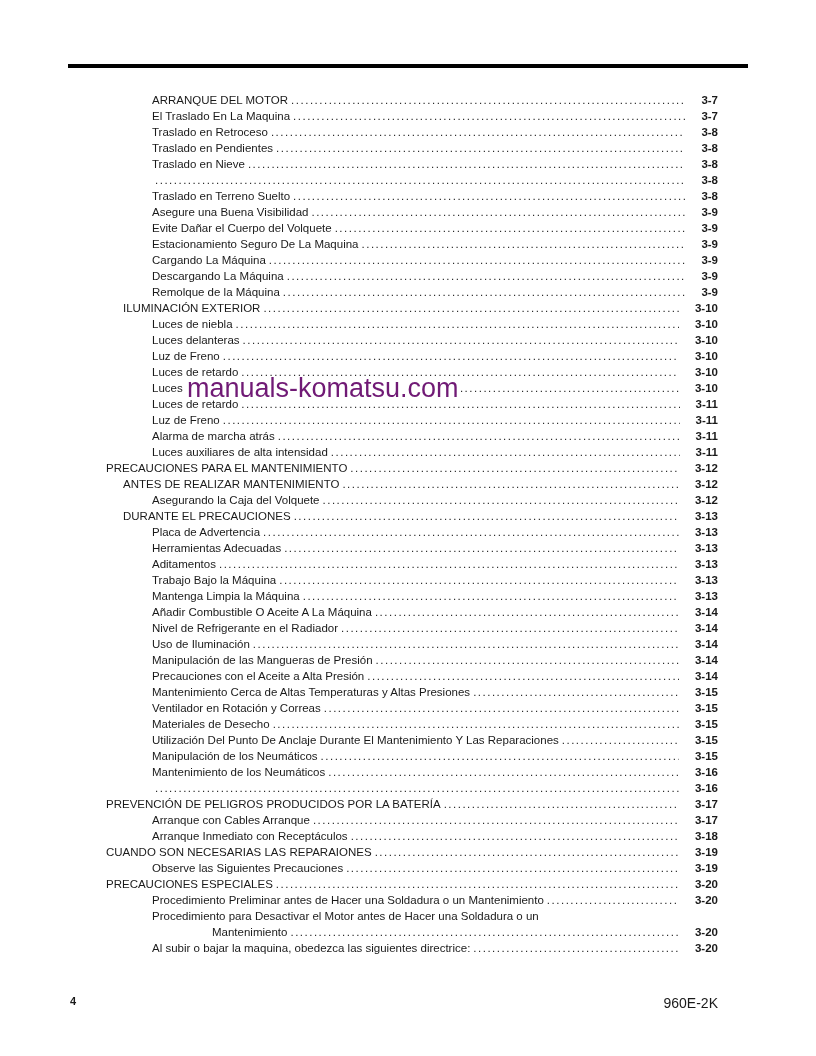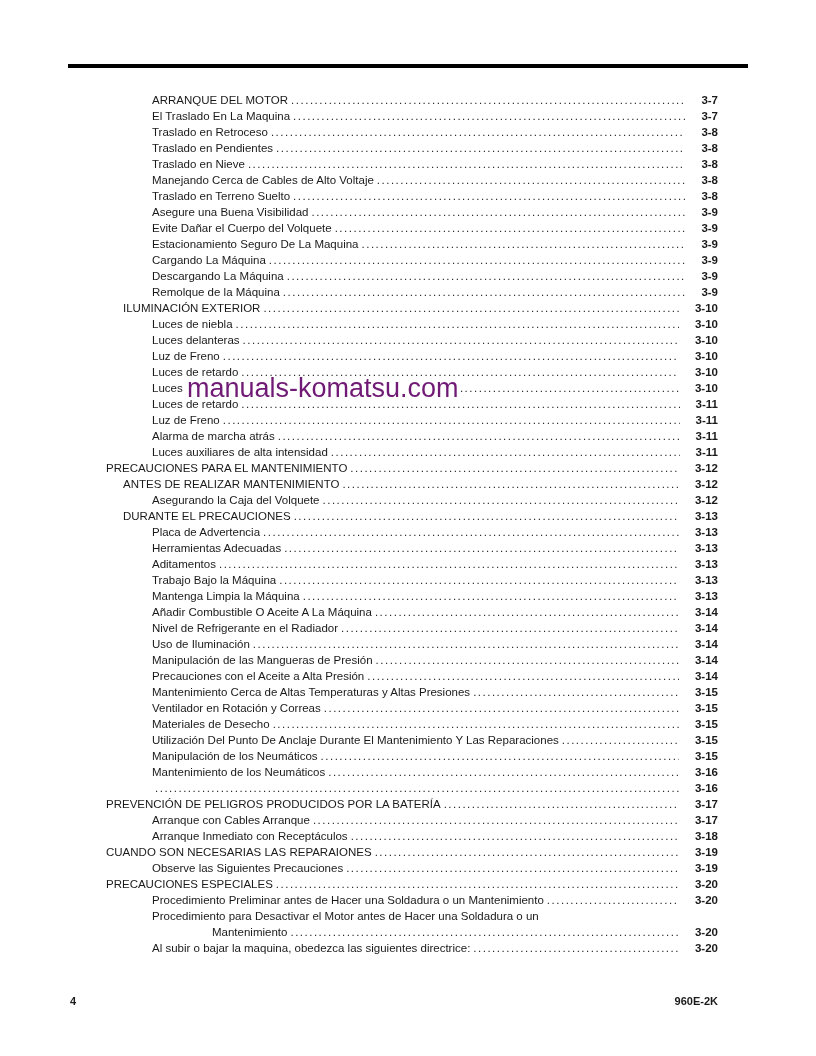--- a/index.html
+++ b/index.html
@@ -76,22 +76,22 @@
     position: absolute;
     left: 70px;
     top: 995px;
     font-size: 11px;
     font-weight: bold;
   }
   .footer-right {
     position: absolute;
     right: 98px;
     top: 995px;
-    font-size: 11px;
-    font-weight: bold;
+    font-size: 14px;
+    font-weight: normal;
   }
 </style>
 </head>
 <body>
 
 <div class="page">
   <div class="top-rule"></div>
   <div class="toc">
       <div class="toc-row lvl2">
         <span class="toc-label">ARRANQUE DEL MOTOR</span>
@@ -112,21 +112,20 @@
         <span class="toc-label">Traslado en Pendientes</span>
         <span class="toc-dots">............................................................................................................................................................................................................................................................................................................</span>
         <span class="toc-page">3-8</span>
       </div>
       <div class="toc-row lvl2">
         <span class="toc-label">Traslado en Nieve</span>
         <span class="toc-dots">............................................................................................................................................................................................................................................................................................................</span>
         <span class="toc-page">3-8</span>
       </div>
       <div class="toc-row lvl2">
-        <span class="toc-label">Manejando Cerca de Cables de Alto Voltaje</span>
         <span class="toc-dots">............................................................................................................................................................................................................................................................................................................</span>
         <span class="toc-page">3-8</span>
       </div>
       <div class="toc-row lvl2">
         <span class="toc-label">Traslado en Terreno Suelto</span>
         <span class="toc-dots">............................................................................................................................................................................................................................................................................................................</span>
         <span class="toc-page">3-8</span>
       </div>
       <div class="toc-row lvl2">
         <span class="toc-label">Asegure una Buena Visibilidad</span>

